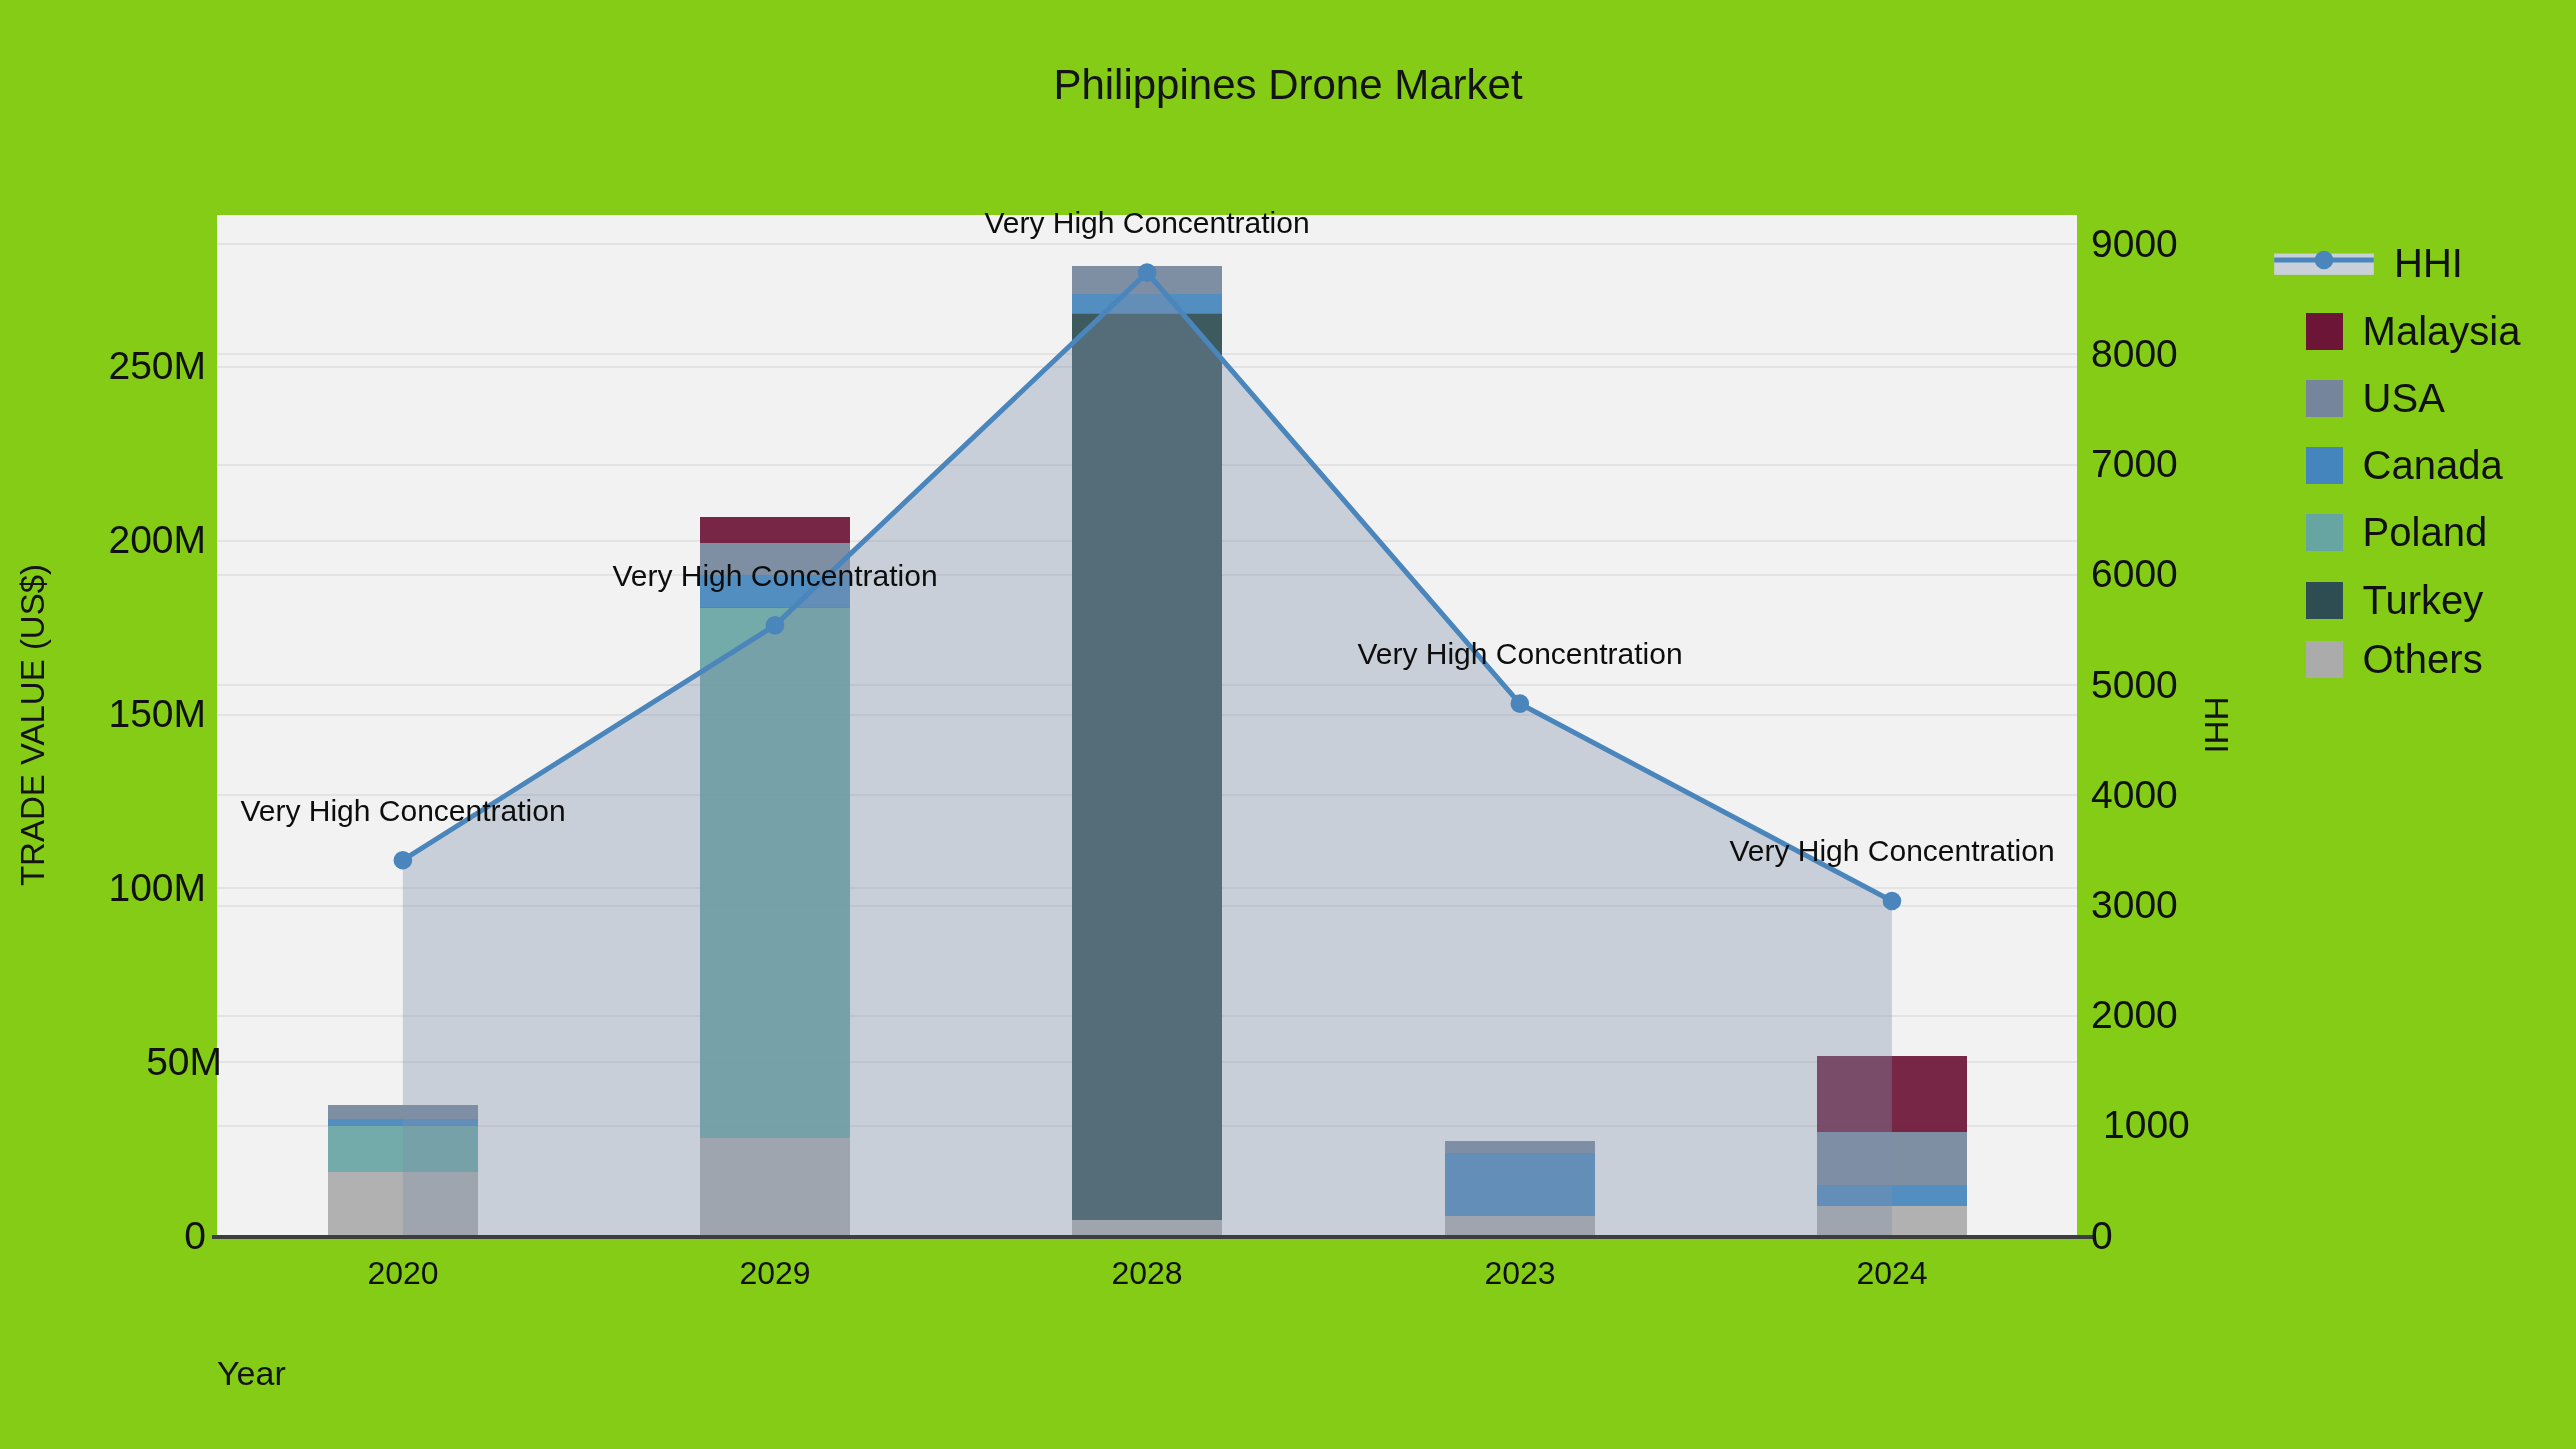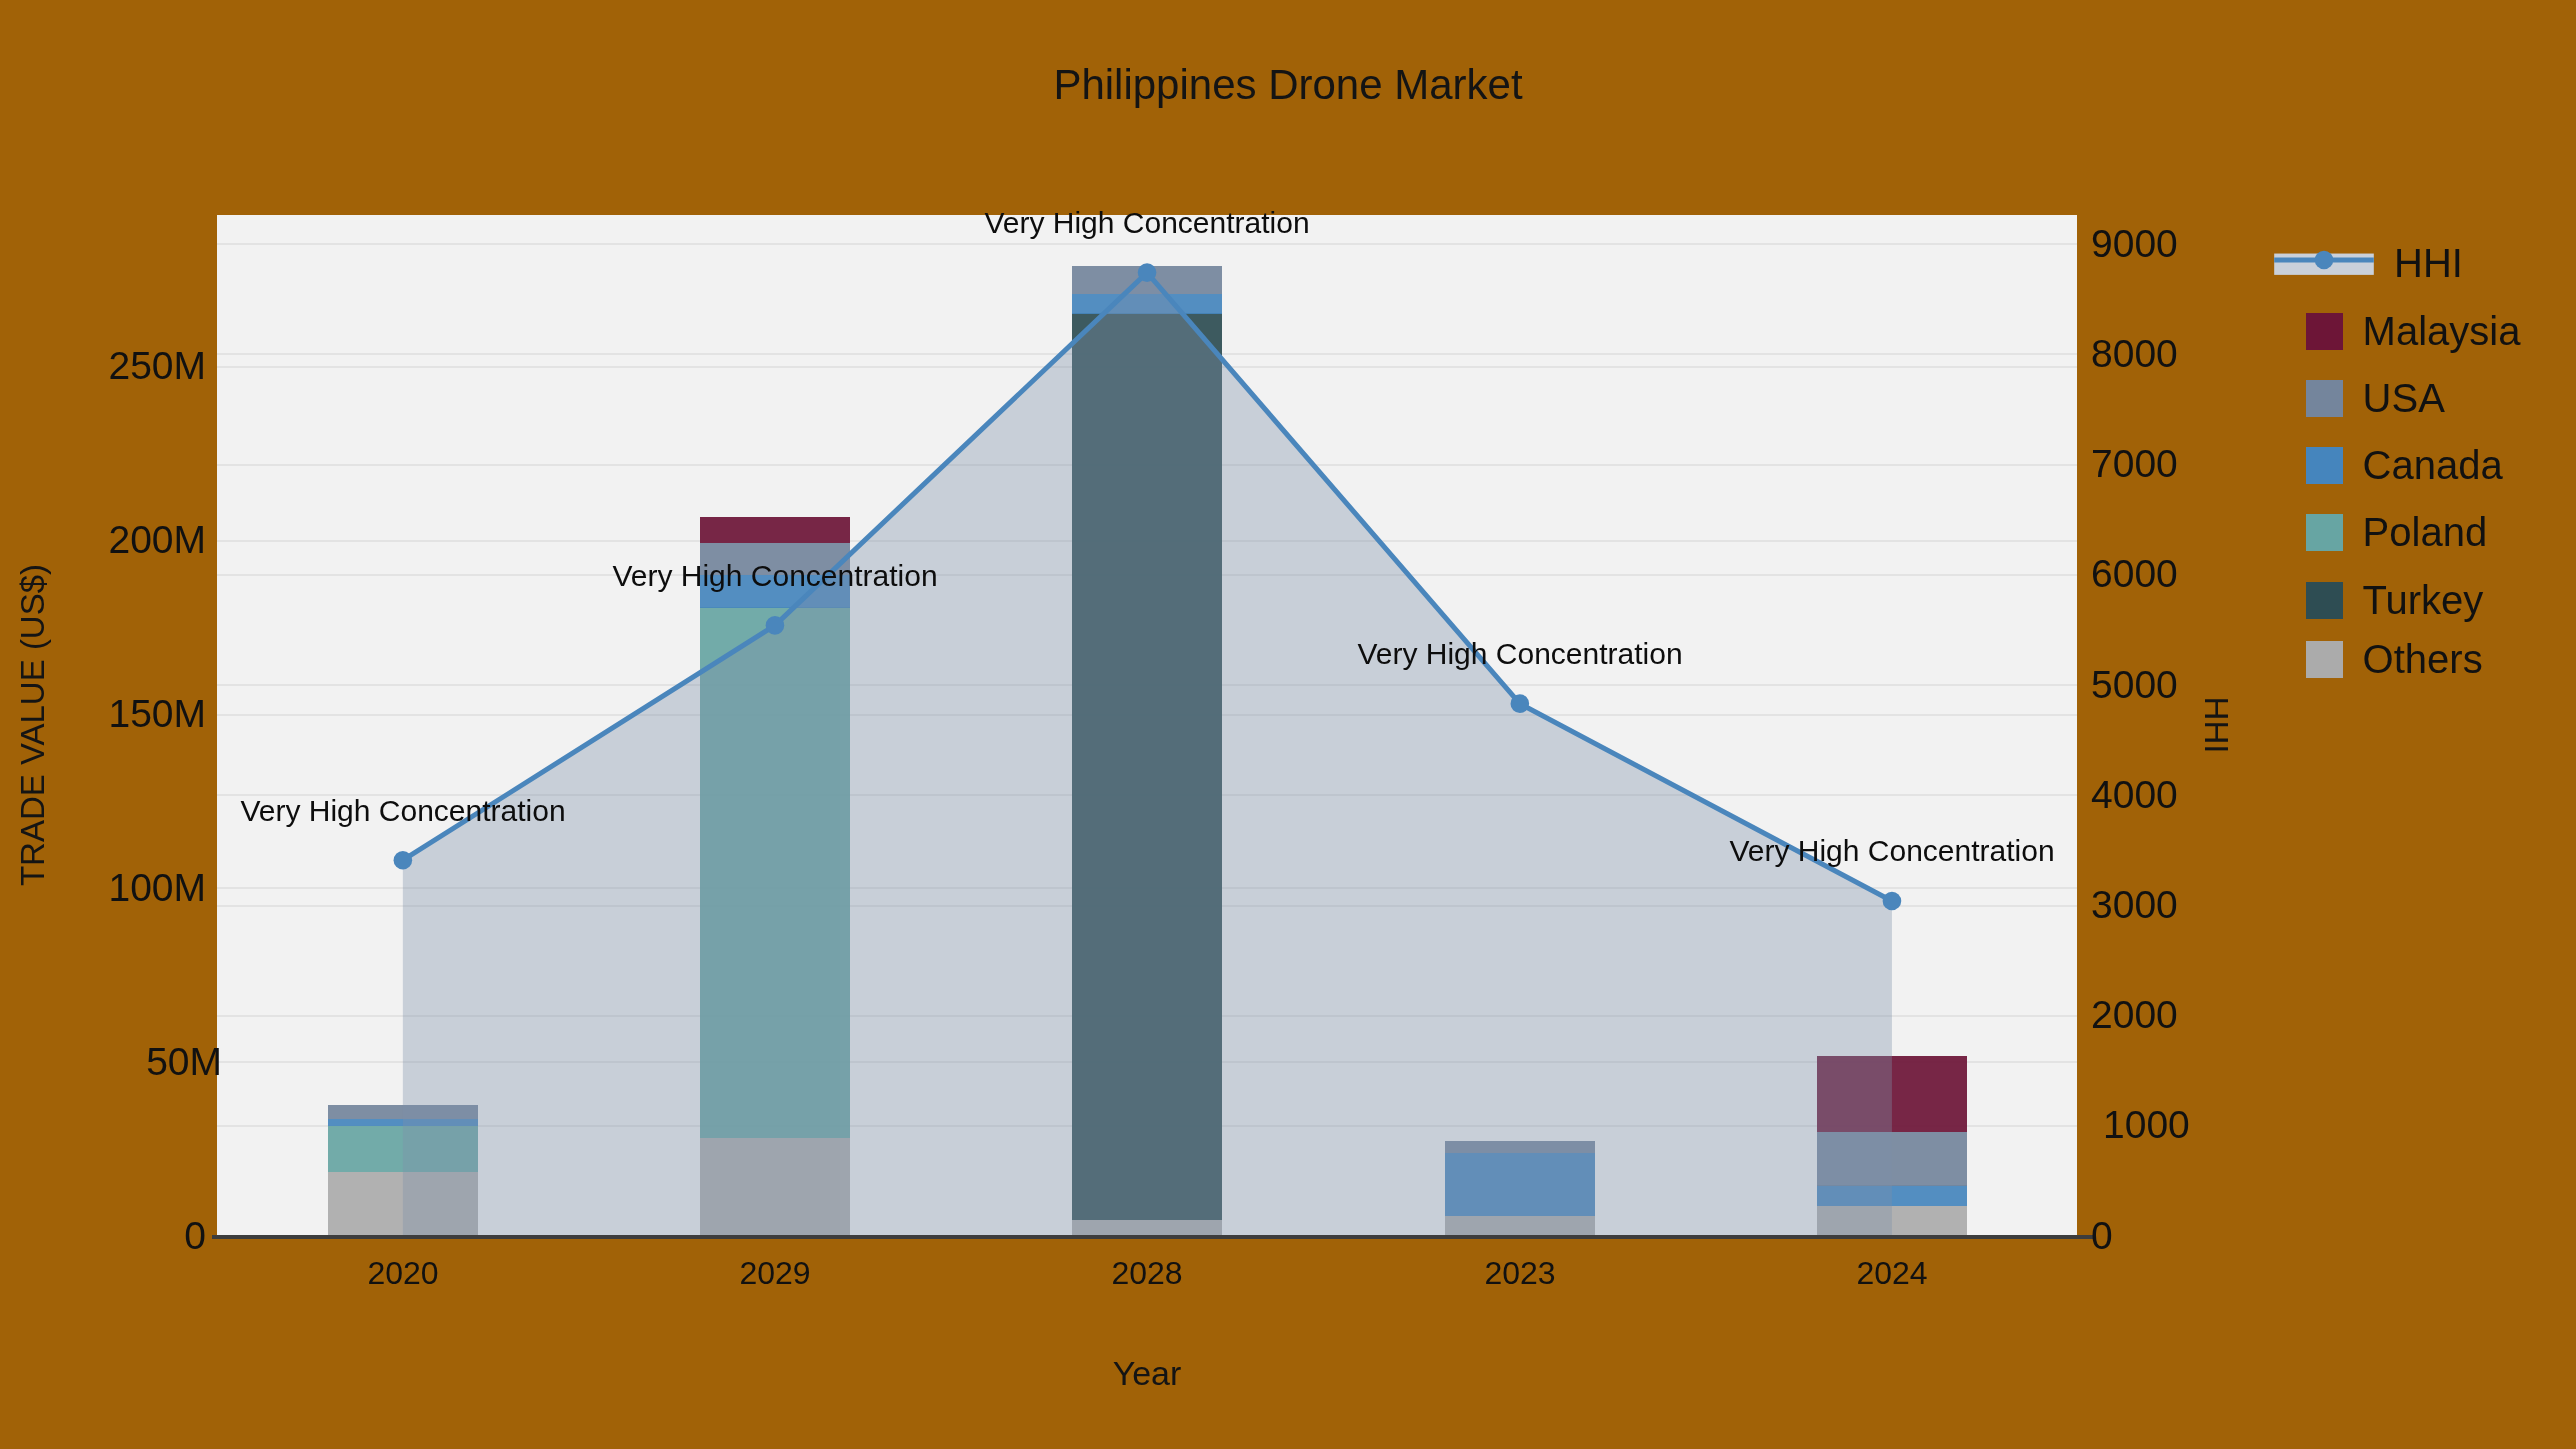--- a/index.html
+++ b/index.html
@@ -1,36 +1,36 @@
 <!DOCTYPE html>
 <html style="font-size:11.4px"><head>
 <meta charset="utf-8">
 <style>
   html,body{margin:0;padding:0;background:#ffffff;}
-  .page{position:relative;width:2576px;height:1449px;background:#a16207;
+  .page{position:relative;width:2576px;height:1449px;background:#84cc16;
         font-family:"Liberation Sans",sans-serif;color:#111;overflow:hidden;}
   .title-line{position:absolute;left:0;width:2576px;text-align:center;
               font-size:42px;line-height:50px;color:#141414;}
   .plot{position:absolute;left:217px;top:215px;width:1860px;height:1020px;
         background:#f2f2f2;}
   .gridline{position:absolute;left:0;width:1860px;height:2.1px;background:#e3e3e3;}
   .bar-seg{position:absolute;opacity:0.92;}
   .spine{position:absolute;left:212px;top:1235px;width:1881px;height:4.3px;background:#3d3d3d;}
   .svg-overlay{position:absolute;left:0;top:0;width:2576px;height:1449px;pointer-events:none;}
   .ytick-left{position:absolute;left:0;width:206px;text-align:right;
               font-size:39px;line-height:39px;color:#111;}
   .ytick-right{position:absolute;left:2091px;width:215px;text-align:left;
                font-size:39px;line-height:39px;color:#111;}
   .xtick{position:absolute;width:172px;text-align:center;top:1251px;
          font-size:32px;line-height:44px;color:#111;}
   .axis-title-left{position:absolute;left:33px;top:725px;transform:translate(-50%,-50%) rotate(-90deg);
                    font-size:33px;white-space:nowrap;color:#141414;}
   .axis-title-right{position:absolute;left:2216px;top:725px;transform:translate(-50%,-50%) rotate(90deg);
                     font-size:33px;white-space:nowrap;color:#141414;}
-  .axis-title-x{position:absolute;left:217px;top:1354px;width:1860px;text-align:center;
+  .axis-title-x{position:absolute;left:217px;top:1354px;width:1860px;text-align:left;
                 font-size:34px;color:#141414;}
   .annotation{position:absolute;transform:translateX(-50%);white-space:nowrap;
               font-size:30px;line-height:37px;color:#0d0d0d;z-index:6;text-align:right;}
   .legend{position:absolute;left:2297px;top:229px;width:279px;height:487px;}
   .legend-item{position:absolute;left:0;height:46px;display:flex;align-items:center;cursor:pointer;}
   .legend-swatch{display:inline-block;width:37px;height:37px;margin-left:8.6px;flex:0 0 auto;}
   .legend-swatch-line{display:inline-block;width:100px;height:37px;margin-left:-23px;flex:0 0 auto;}
   .legend-label{margin-left:20px;font-size:40px;line-height:43px;color:#111;white-space:nowrap;}
 </style>
 </head>

